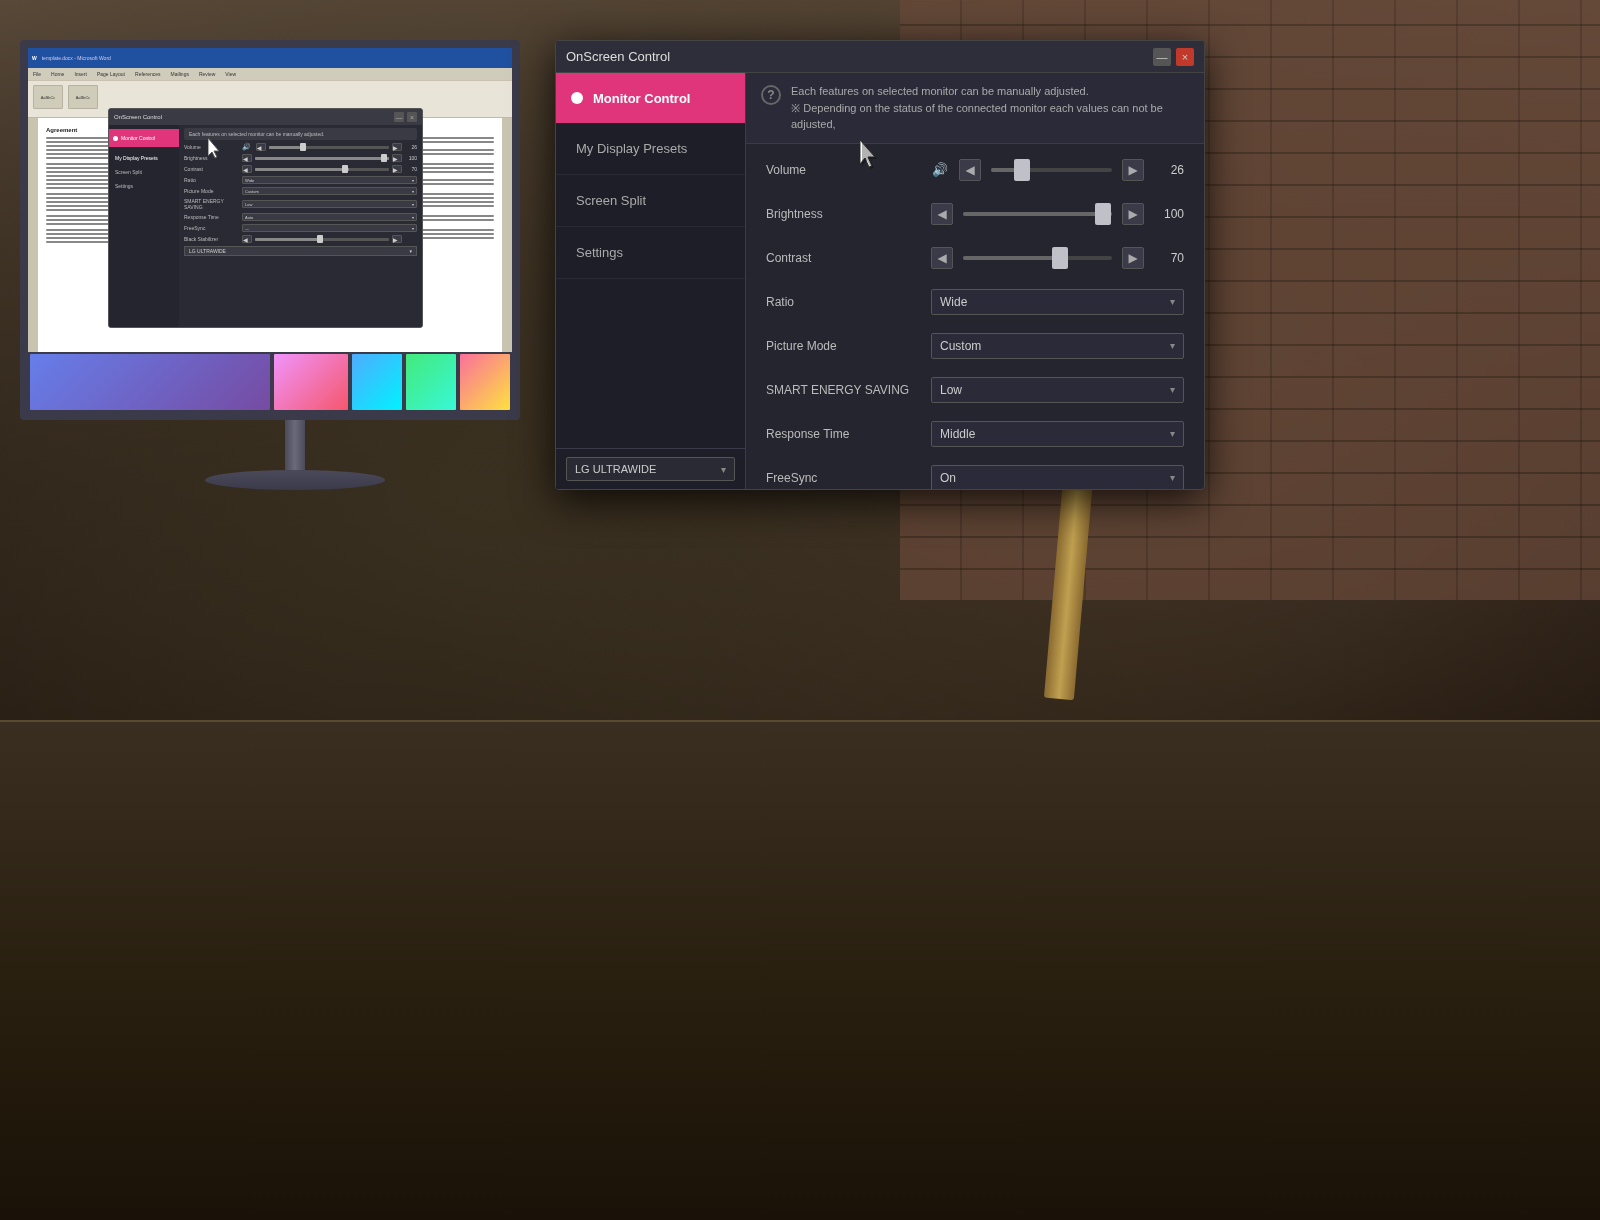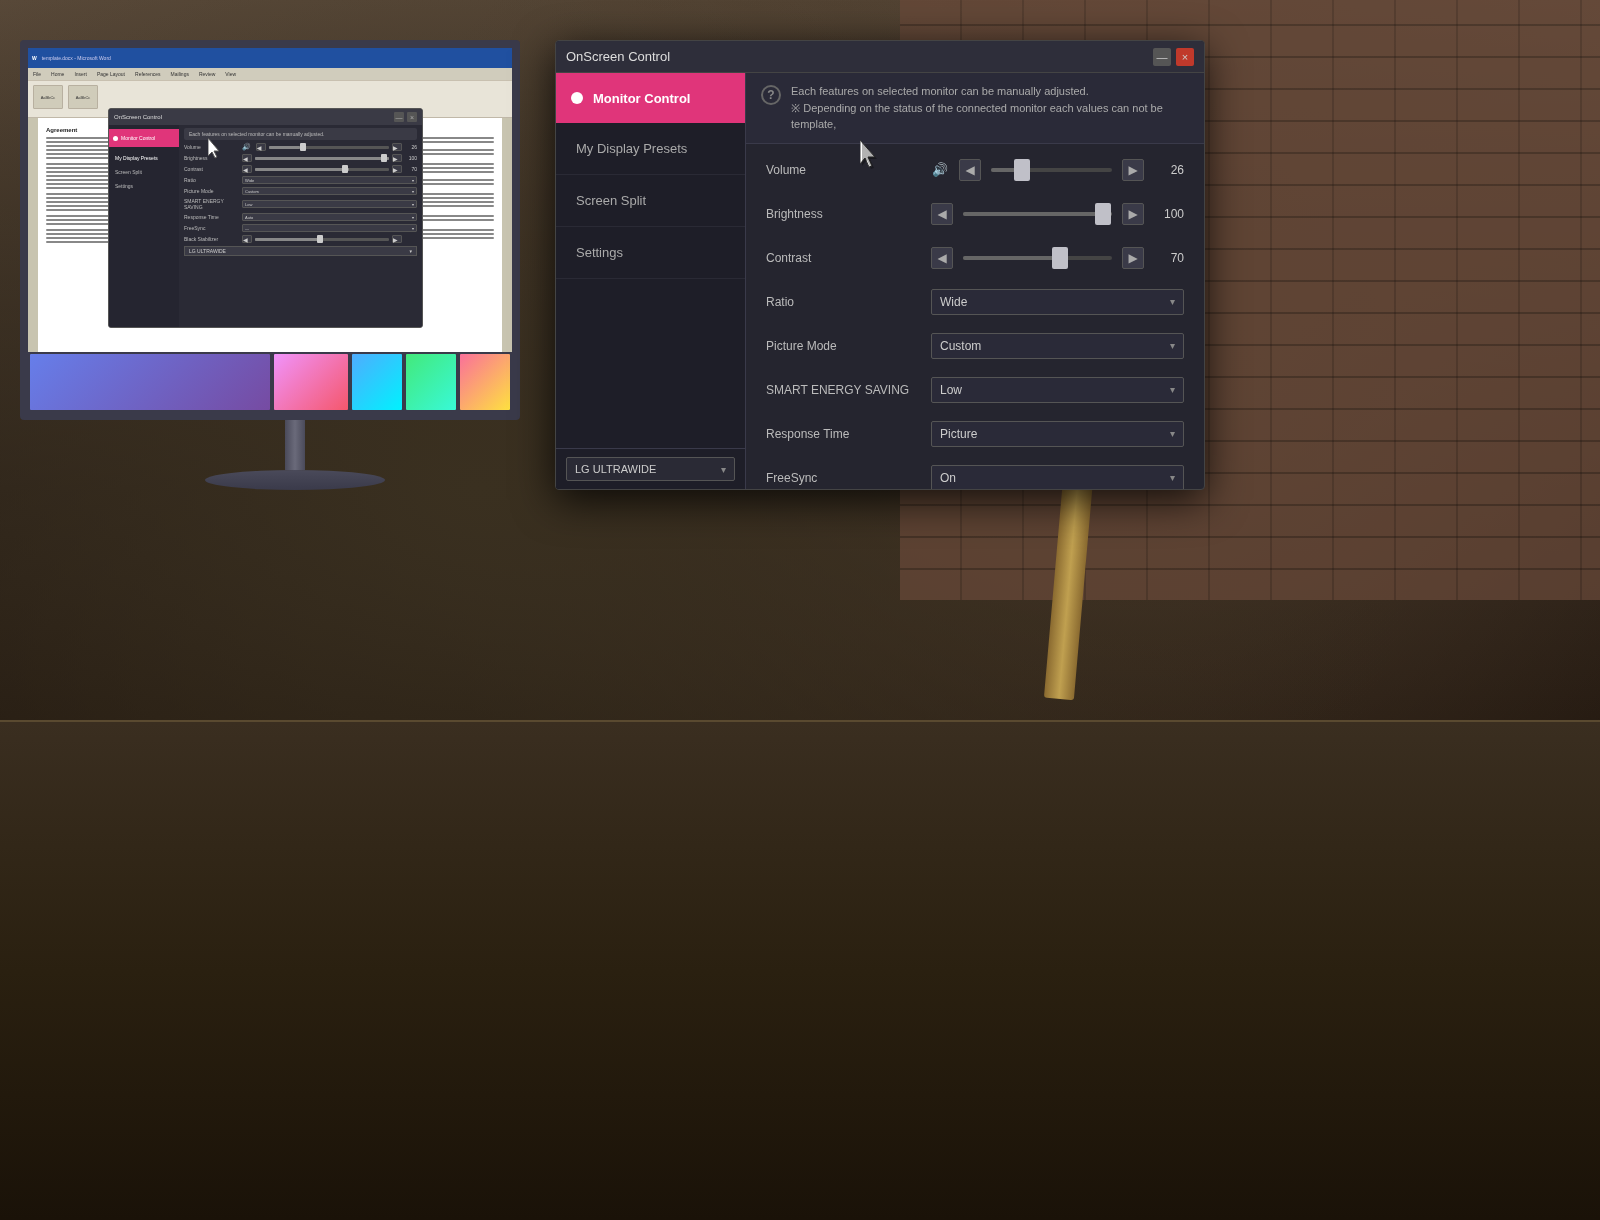--- a/index.html
+++ b/index.html
@@ -862,21 +862,21 @@
         </div>
       </div>
     </div>
 
     <div class="osc-main">
 
       <div class="osc-info-bar">
         <div class="osc-info-icon">?</div>
         <div class="osc-info-text">
           <div>Each features on selected monitor can be manually adjusted.</div>
-          <div>※ Depending on the status of the connected monitor each values can not be template,</div>
+          <div>※ Depending on the status of the connected monitor each values can not be adjusted,</div>
         </div>
       </div>
 
       <div class="osc-controls">
 
         <div class="control-row">
           <span class="control-label">Volume</span>
           <div class="ctrl-speaker">🔊</div>
           <div class="ctrl-btn">◀</div>
           <div class="slider-container">
@@ -935,21 +935,21 @@
           <span class="control-label">SMART ENERGY SAVING</span>
           <div class="ctrl-dropdown">
             <span>Low</span>
             <span class="dropdown-arrow">▾</span>
           </div>
         </div>
 
         <div class="control-row">
           <span class="control-label">Response Time</span>
           <div class="ctrl-dropdown">
-            <span>Picture</span>
+            <span>Middle</span>
             <span class="dropdown-arrow">▾</span>
           </div>
         </div>
 
         <div class="control-row">
           <span class="control-label">FreeSync</span>
           <div class="ctrl-dropdown">
             <span>On</span>
             <span class="dropdown-arrow">▾</span>
           </div>

